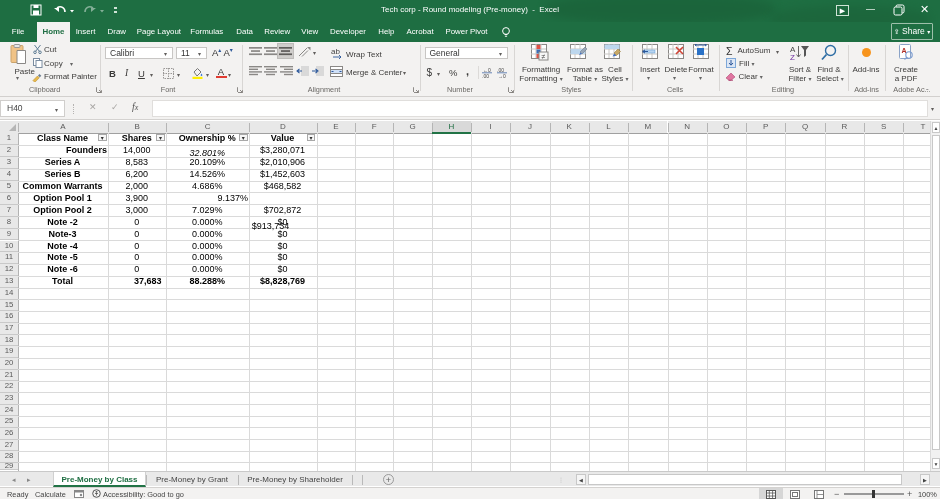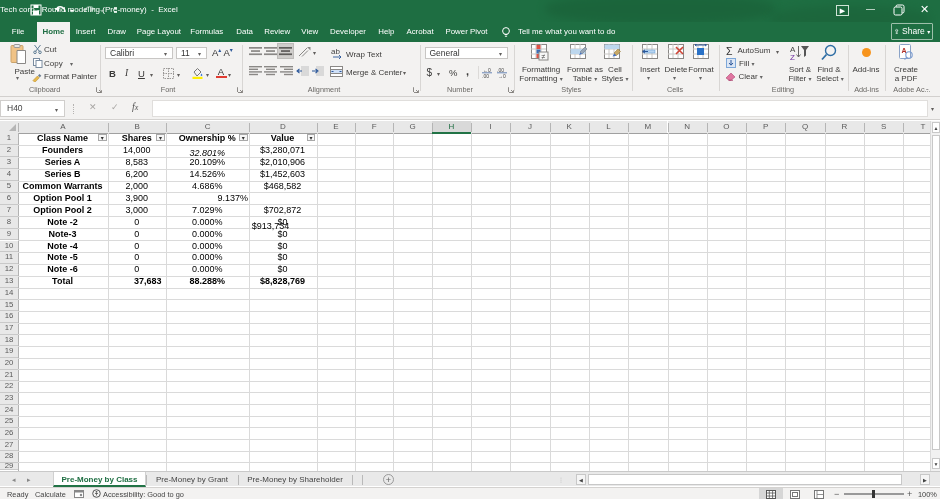--- a/index.html
+++ b/index.html
@@ -66,21 +66,21 @@
         <path d="M24 4 h5 v4 z" fill="#fff"></path>
         <path d="M40 6 l2 2.5 2 -2.5 z" fill="#fff"></path>
 <g opacity="0.45">
           <path d="M63 4 c-4 -3 -8 0 -8 4" stroke="#fff" fill="none" stroke-width="1.6"></path>
           <path d="M66 4 h-5 v4 z" fill="#fff"></path>
           <path d="M70 6 l2 2.5 2 -2.5 z" fill="#fff"></path>
         </g>
 <rect x="84" y="3" width="3" height="2" fill="#cfe3d6"></rect>
         <rect x="84" y="7" width="3" height="2" fill="#cfe3d6"></rect>
 </svg>
-<div class="ttxt abs" style="left:0;top:5px;width:940px;text-align:left">Tech corp - Round modeling (Pre-money)&nbsp; -&nbsp; Excel</div>
+<div class="ttxt abs" style="left:0;top:5px;width:940px;text-align:center">Tech corp - Round modeling (Pre-money)&nbsp; -&nbsp; Excel</div>
 <div class="winbtn abs" style="left:836px;top:5px;width:13px;height:11px;border:1px solid #cfe3d6;font-size:7px;line-height:10px">▶</div>
 <div class="winbtn abs" style="left:866px;top:4px">—</div>
 <svg class="abs" style="left:893px;top:4px" width="12" height="12" viewBox="0 0 12 12">
         <rect x="3" y="1" width="8" height="8" rx="1.5" fill="none" stroke="#fff"></rect>
         <rect x="1" y="3" width="8" height="8" rx="1.5" fill="#1e6e42" stroke="#fff"></rect>
       </svg>
 <div class="winbtn abs" style="left:920px;top:4px;font-size:11px">✕</div>
 </div>
 <div id="tabrow" class="abs">
 <div class="rtab" style="left:-17.0px;width:70px">File</div>
@@ -93,21 +93,20 @@
 <div class="rtab" style="left:274.8px;width:70px">View</div>
 <div class="rtab" style="left:313.0px;width:70px">Developer</div>
 <div class="rtab" style="left:351.4px;width:70px">Help</div>
 <div class="rtab" style="left:385px;width:70px">Acrobat</div>
 <div class="rtab" style="left:431.5px;width:70px">Power Pivot</div>
 <div class="rtab" id="hometab" style="left:37px;width:33px">Home</div>
 <svg class="abs" style="left:501px;top:4px" width="10" height="13" viewBox="0 0 10 13">
         <circle cx="5" cy="5" r="3.4" fill="none" stroke="#fff" stroke-width="1"></circle>
         <path d="M3.6 8.5 h2.8 M3.9 10.2 h2.2" stroke="#fff" stroke-width="1"></path>
       </svg>
-<div class="rtab" style="left:518px;width:120px;text-align:left">Tell me what you want to do</div>
 <div id="share" class="abs"><span style="font-size:7px">⇪</span> Share <span style="font-size:6px">▾</span></div>
 </div>
 <div id="ribbon" class="abs">
 <div class="gsep" style="left:100px"></div>
 <div class="gsep" style="left:242px"></div>
 <div class="gsep" style="left:419.7px"></div>
 <div class="gsep" style="left:513.9px"></div>
 <div class="gsep" style="left:631.6px"></div>
 <div class="gsep" style="left:719.3px"></div>
 <div class="gsep" style="left:848px"></div>
@@ -477,21 +476,21 @@
 <div class="hline" style="left:18px;top:283.1px;width:912px"></div>
 <div class="hline" style="left:18px;top:294.75px;width:912px"></div>
 <div class="hline" style="left:18px;top:306.4px;width:912px"></div>
 <div class="hline" style="left:18px;top:318.05px;width:912px"></div>
 <div class="hline" style="left:18px;top:329.7px;width:912px"></div>
 <div class="hline" style="left:18px;top:341.35px;width:912px"></div>
 <div class="cell" style="left:18px;top:12.4px;width:89px;height:10.9px;line-height:10.9px;font-weight:bold;">Class Name</div>
 <div class="cell" style="left:108px;top:12.4px;width:57.30000000000001px;height:10.9px;line-height:10.9px;font-weight:bold;">Shares</div>
 <div class="cell" style="left:166.3px;top:12.4px;width:81.69999999999999px;height:10.9px;line-height:10.9px;font-weight:bold;">Ownership %</div>
 <div class="cell" style="left:249px;top:12.4px;width:66.80000000000001px;height:10.9px;line-height:10.9px;font-weight:bold;">Value</div>
-<div class="cell" style="left:18px;top:24.3px;width:89px;height:10.9px;line-height:10.9px;font-weight:bold;">Founders</div>
+<div class="cell" style="left:18px;top:24.3px;width:89px;height:10.9px;line-height:10.9px;font-weight:bold;text-align:right;">Founders</div>
 <div class="cell" style="left:108px;top:24.3px;width:57.30000000000001px;height:10.9px;line-height:10.9px;">14,000</div>
 <div class="cell" style="left:166.3px;top:27px;width:81.69999999999999px;height:14px;line-height:10.9px;font-style:italic;">32.801%</div>
 <div class="cell" style="left:249px;top:24.3px;width:66.80000000000001px;height:10.9px;line-height:10.9px;">$3,280,071</div>
 <div class="cell" style="left:18px;top:36.2px;width:89px;height:10.9px;line-height:10.9px;font-weight:bold;">Series A</div>
 <div class="cell" style="left:108px;top:36.2px;width:57.30000000000001px;height:10.9px;line-height:10.9px;">8,583</div>
 <div class="cell" style="left:166.3px;top:36.2px;width:81.69999999999999px;height:10.9px;line-height:10.9px;">20.109%</div>
 <div class="cell" style="left:249px;top:36.2px;width:66.80000000000001px;height:10.9px;line-height:10.9px;">$2,010,906</div>
 <div class="cell" style="left:18px;top:48.1px;width:89px;height:10.9px;line-height:10.9px;font-weight:bold;">Series B</div>
 <div class="cell" style="left:108px;top:48.1px;width:57.30000000000001px;height:10.9px;line-height:10.9px;">6,200</div>
 <div class="cell" style="left:166.3px;top:48.1px;width:81.69999999999999px;height:10.9px;line-height:10.9px;">14.526%</div>

